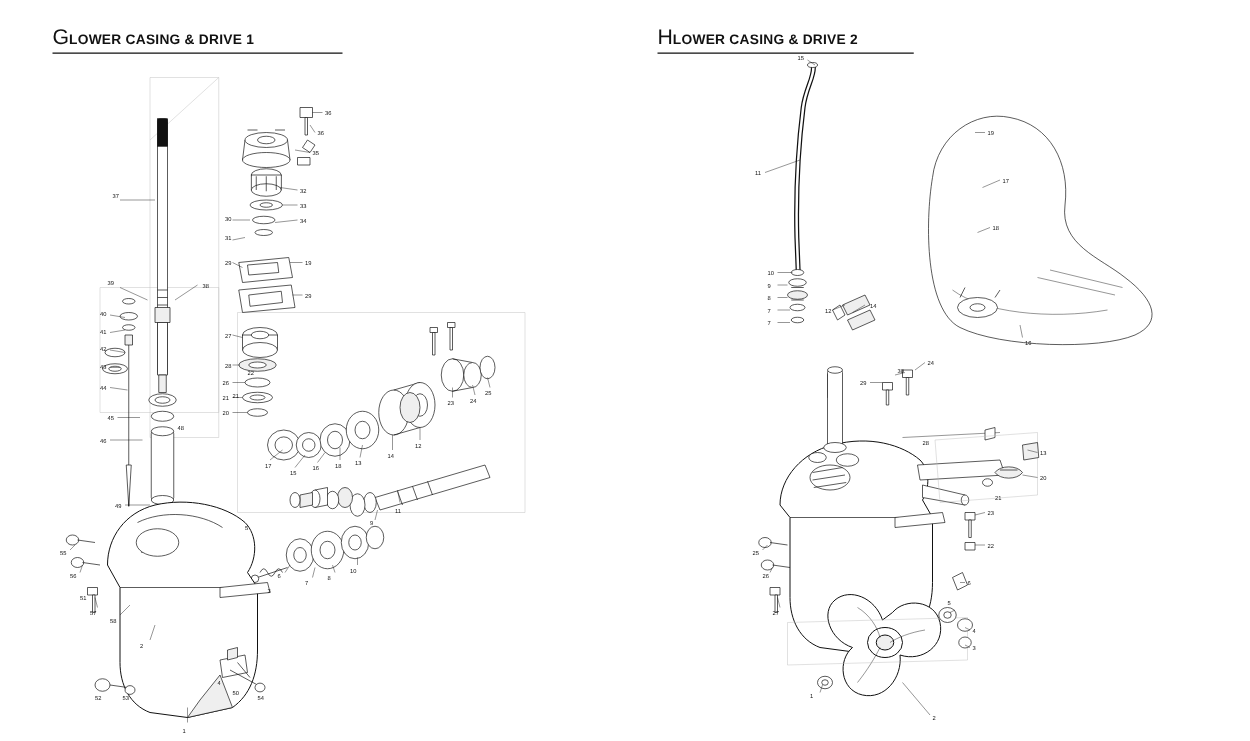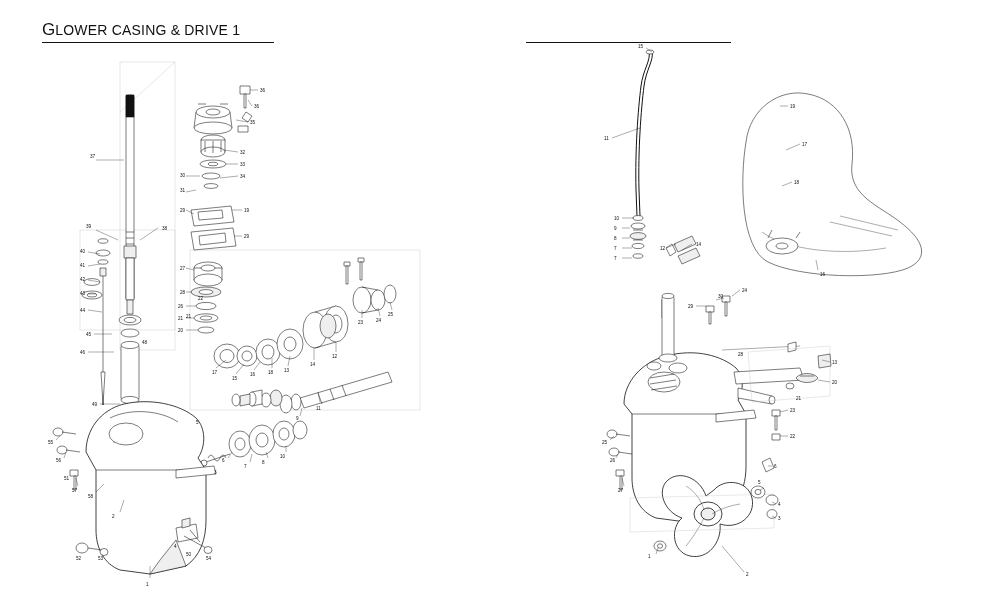--- a/index.html
+++ b/index.html
@@ -3,21 +3,21 @@
 <meta charset="utf-8">
 <style>
   html,body{margin:0;padding:0;background:#ffffff;}
   body{width:1000px;height:593px;font-family:"Liberation Sans",sans-serif;color:#111;overflow:hidden;}
   .page{position:relative;width:1000px;height:593px;}
   .panel{position:absolute;top:0;height:593px;}
   .panel-left{left:0;width:500px;}
   .panel-right{left:500px;width:500px;}
   .title{position:absolute;top:22px;white-space:nowrap;}
   .title .letter{font-size:17px;font-weight:400;letter-spacing:0;}
-  .title .label{font-size:14px;font-weight:normal;letter-spacing:.2px;}
+  .title .label{font-size:11px;font-weight:bold;letter-spacing:.2px;}
   .rule{position:absolute;height:1px;background:#111;}
   .svg-wrap{position:absolute;left:0;top:0;width:100%;height:100%;}
   svg{display:block;}
   .cal{font-family:"Liberation Sans",sans-serif;font-size:4.6px;fill:#111;}
   .ln{stroke:#111;fill:none;}
   .lw{stroke-width:.55;}
   .lx{stroke-width:.35;}
   .lt{stroke-width:.8;}
   .fillw{fill:#ffffff;}
   .fillg{fill:#efefef;}
@@ -331,20 +331,23 @@
           <text x="98" y="560">53</text>
           <text x="186" y="556">50</text>
           <text x="206" y="560">54</text>
         </g>
       </svg>
     </div>
   </div>
 
   <div class="panel panel-right">
 
+    <div class="title" style="left:26px;top:20px;">
+      <span class="letter">H</span><span class="label">LOWER CASING &amp; DRIVE 2</span>
+    </div>
     <div class="rule" style="left:26px;top:42px;width:205px;"></div>
 
     <div class="svg-wrap">
       <svg viewBox="0 0 500 593" width="500" height="593" xmlns="http://www.w3.org/2000/svg">
 
         <g class="ln lw">
           <path d="M152 52 C154 60 146 70 144 86 C141 110 138 150 139 190 L140 216" stroke-width="1"></path>
           <path d="M149 52 C151 60 143 70 141 86 C138 110 135 150 136 190 L137 216" stroke-width="1"></path>
           <ellipse cx="150" cy="52" rx="4" ry="2" class="fillw"></ellipse>
           <ellipse cx="138" cy="218" rx="5" ry="2.4" class="fillw"></ellipse>

